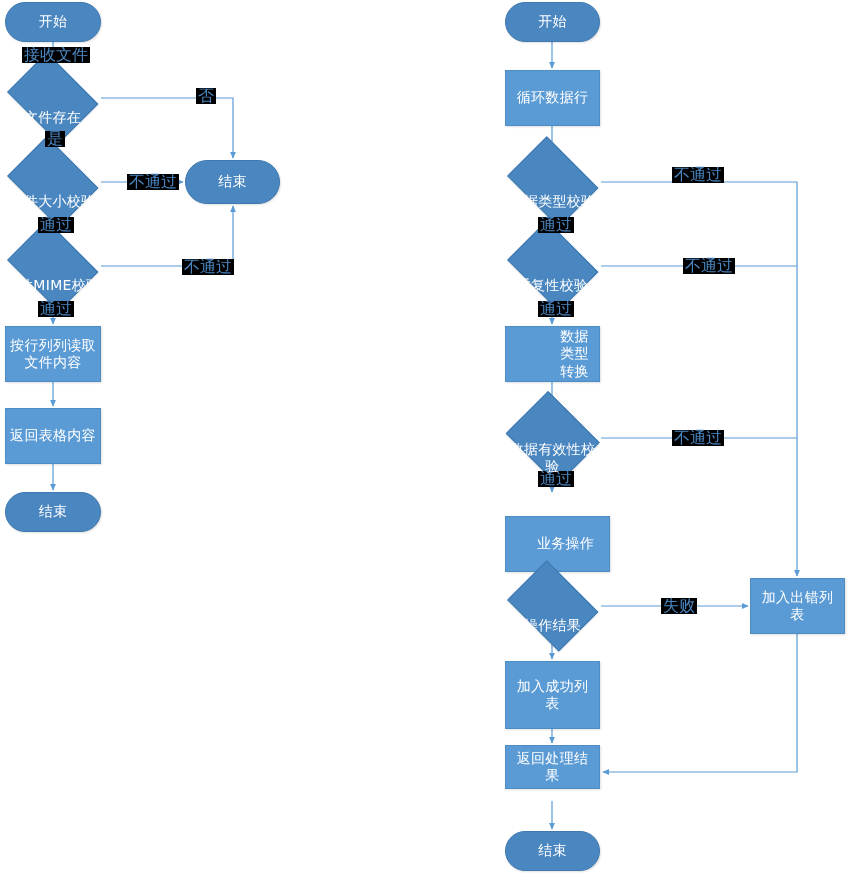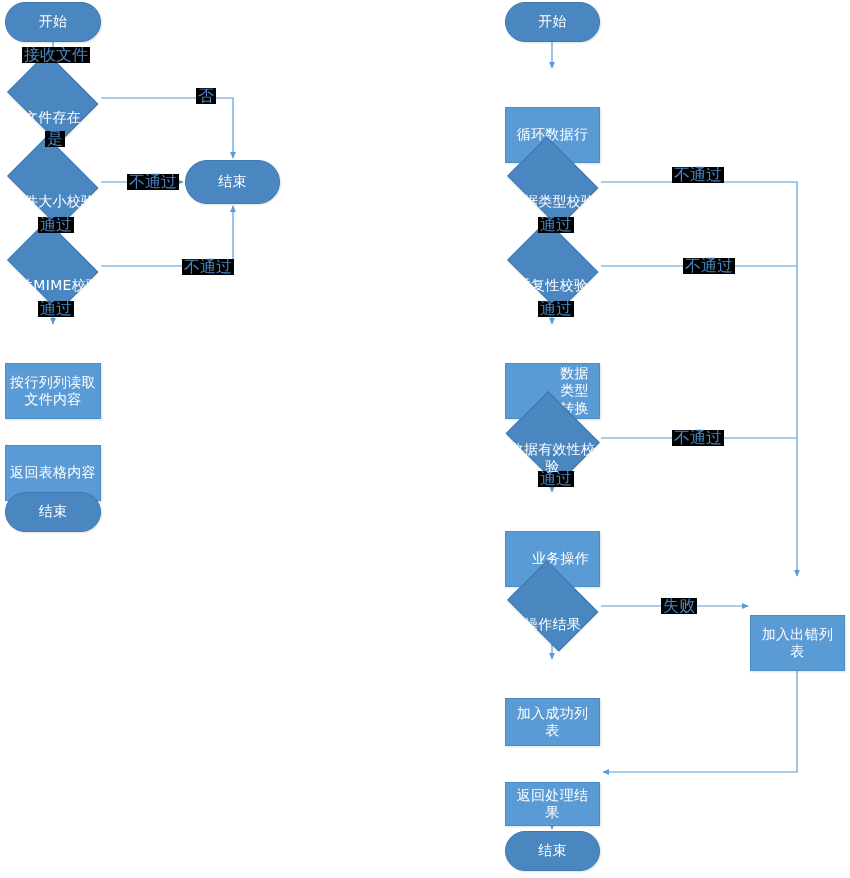--- a/index.html
+++ b/index.html
@@ -42,21 +42,20 @@
   .node .lbl {
     display: block;
     padding: 0 4px;
     white-space: pre-line;
   }
   
   .shape-process {
     background: #5B9BD5;
     border: 1px solid #4E8CC4;
     box-shadow: 1px 1px 2px rgba(0,0,0,0.12);
-    margin-top: 37px;
   }
   
   .shape-terminator {
     background: #4A86C0;
     border: 1px solid #3F79B0;
     border-radius: 24px;
     box-shadow: 1px 1px 2px rgba(0,0,0,0.12);
   }
   
   .shape-decision {
@@ -171,31 +170,31 @@
         <div class="dia"></div>
         <span class="lbl">重复性校验</span>
       </div>
       <div class="node shape-process" style="left: 505px; top: 326px; width: 95px; height: 56px; padding-left: 44px;">
         <span class="lbl">数据类型转换</span>
       </div>
       <div class="node shape-decision" style="left: 500px; top: 408px; width: 105px; height: 60px;">
         <div class="dia"></div>
         <span class="lbl">数据有效性校验</span>
       </div>
-      <div class="node shape-process" style="left: 505px; top: 494px; width: 95px; height: 56px; padding-left: 16px;">
+      <div class="node shape-process" style="left: 505px; top: 516px; width: 105px; height: 56px; padding-left: 16px;">
         <span class="lbl">业务操作</span>
       </div>
-      <div class="node shape-decision" style="left: 500px; top: 578px; width: 105px; height: 56px; font-family: Liberation Mono, monospace;">
+      <div class="node shape-decision" style="left: 500px; top: 578px; width: 105px; height: 56px;">
         <div class="dia"></div>
         <span class="lbl">操作结果</span>
       </div>
       <div class="node shape-process" style="left: 750px; top: 578px; width: 95px; height: 56px;">
         <span class="lbl">加入出错列表</span>
       </div>
-      <div class="node shape-process" style="left: 505px; top: 661px; width: 95px; height: 48px;">
+      <div class="node shape-process" style="left: 505px; top: 661px; width: 95px; height: 68px;">
         <span class="lbl">加入成功列表</span>
       </div>
       <div class="node shape-process" style="left: 505px; top: 745px; width: 95px; height: 44px;">
         <span class="lbl">返回处理结果</span>
       </div>
       <div class="node shape-terminator" style="left: 505px; top: 831px; width: 95px; height: 40px;">
         <span class="lbl">结束</span>
       </div>
     </div>
   <div id="edge-labels-layer">

